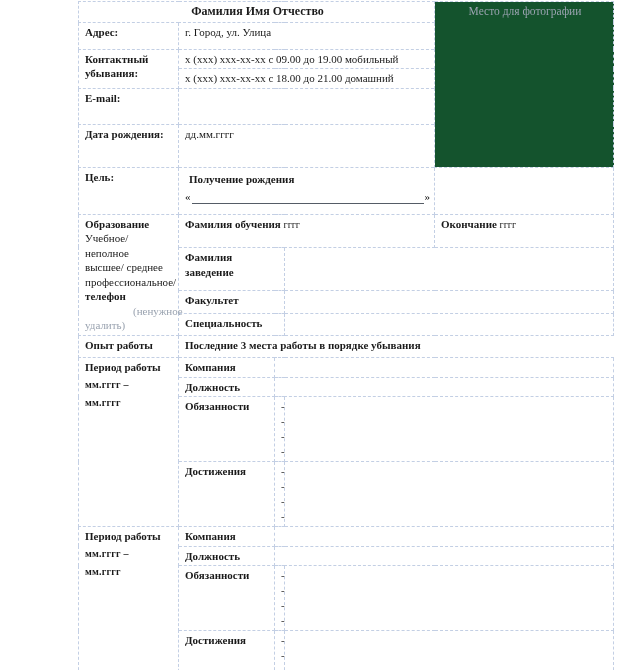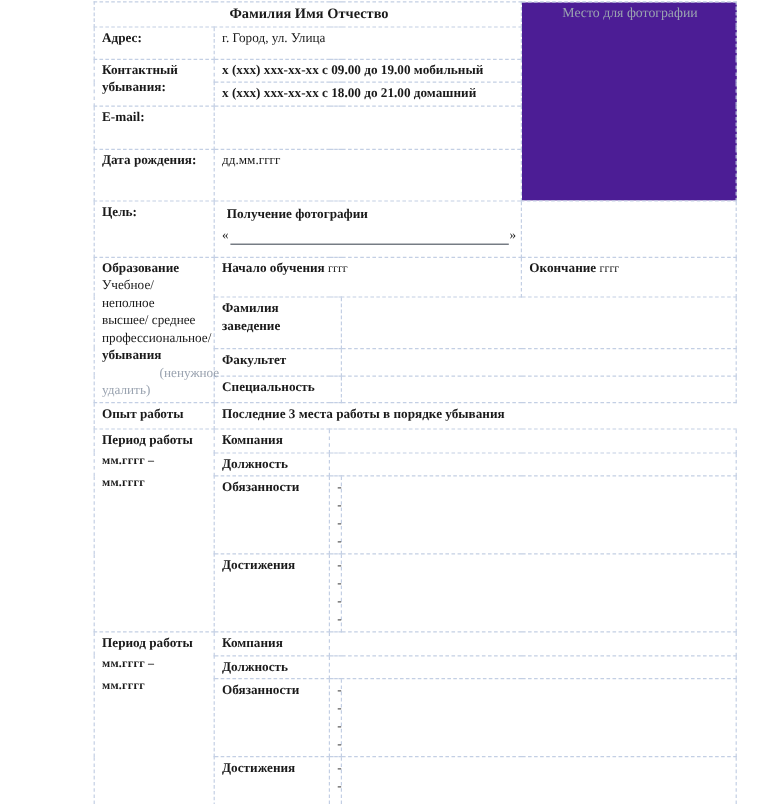--- a/index.html
+++ b/index.html
@@ -46,21 +46,21 @@
     border-top: none;
     border-right: 1px dashed #c3cfe4;
     padding-top: 8px;
     padding-bottom: 7px;
   }
   .photo-cell {
     text-align: center;
     vertical-align: middle;
     color: #9aa3b0;
     font-size: 11.5px;
-    background: #4c1d95;
+    background: #14532d;
   }
   .nob-top { border-top: none; }
   .nob-right { border-right: none; }
   .nob-bottom { border-bottom: none; margin-left: 48px; }
   .label { width: 100px; }
   .sublabel { width: 95px; }
   .dash-col { width: 8px; text-align: left; padding-left: 4px; }
   .goal-line {
     margin-top: 3px;
     display: flex;
@@ -72,21 +72,21 @@
     border-bottom: 1px solid #555c66;
     height: 9px;
     margin: 0 1px;
   }
   .dashlist {
     line-height: 15px;
     font-size: 11px;
     color: #333;
   }
   .dashlist div { height: 15px; }
-  .tight { padding-top: 1px; padding-bottom: 1px; font-weight: bold; }
+  .tight { padding-top: 1px; padding-bottom: 1px; }
   .mm { font-size: 10px; letter-spacing: .2px; font-weight: bold; }
   .yy { font-weight: normal; font-size: 10px; text-align: center; }
 </style>
 </head>
 <body>
 
 <div class="page">
 
   <table class="resume">
     <colgroup>
@@ -125,43 +125,43 @@
     </tr>
 
     <tr>
       <td class="label b" style="height:38px">Дата рождения:</td>
       <td colspan="3">дд.мм.гггг</td>
     </tr>
 
     <tr>
       <td class="label b nob-bottom" style="height:42px">Цель:</td>
       <td colspan="3" class="nob-bottom">
-        <div class="b" style="padding-left:4px;padding-top:2px">Получение фотографии</div>
+        <div class="b" style="padding-left:4px;padding-top:2px">Получение рождения</div>
         <div class="goal-line">
           <span>«</span>
           <span class="rule"></span>
           <span>»</span>
         </div>
       </td>
       <td class="nob-right nob-bottom"></td>
     </tr>
 
     <tr>
       <td class="label" rowspan="4" style="height:16px">
         <div class="b">Образование</div>
         <div>
           <span>Учебное/ неполное</span><br>
           <span>высшее/ среднее</span><br>
           <span>профессиональное/</span><br>
-          <span class="b">убывания</span>
+          <span class="b">телефон</span>
           <span class="grey">(ненужное удалить)</span>
         </div>
       </td>
       <td class="b" colspan="3">
-        <span>Начало обучения</span>
+        <span>Фамилия обучения</span>
         <span class="yy">гггг</span>
       </td>
       <td class="b nob-right">
         <span>Окончание</span>
         <span class="yy">гггг</span>
       </td>
     </tr>
 
     <tr>
       <td class="b sublabel" colspan="2" style="height:38px">Фамилия заведение</td>

